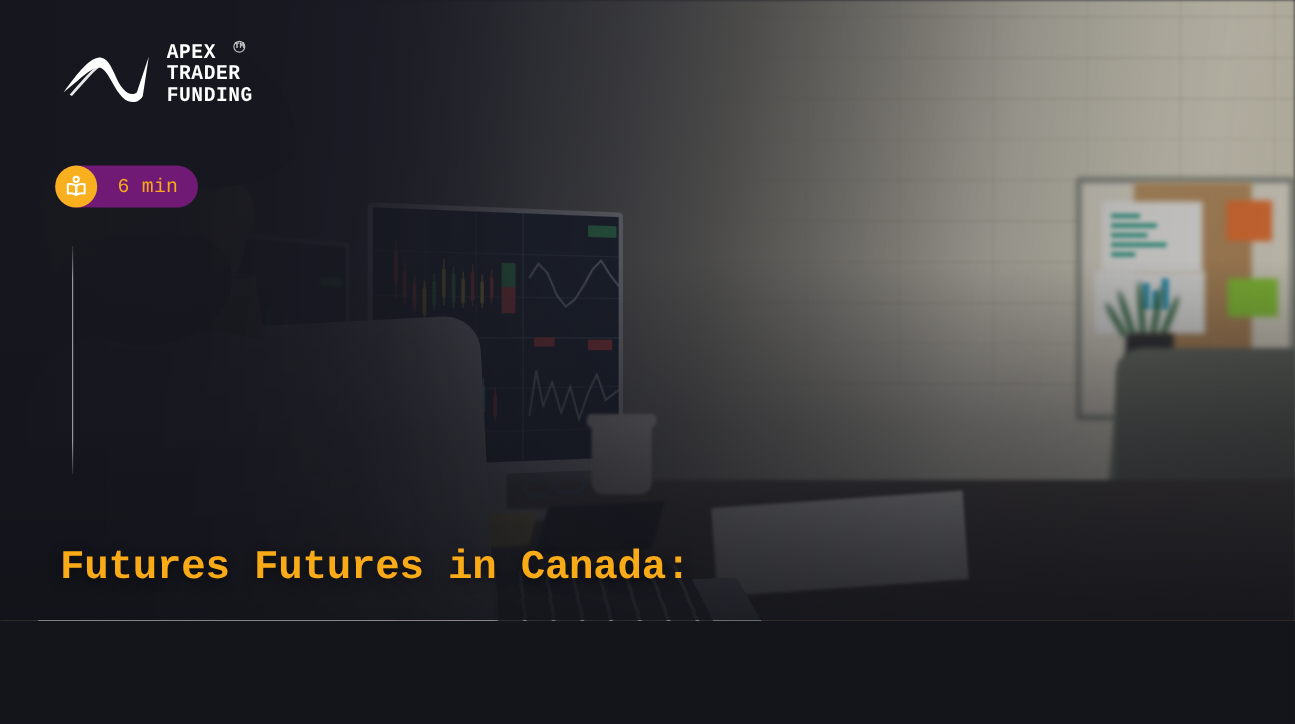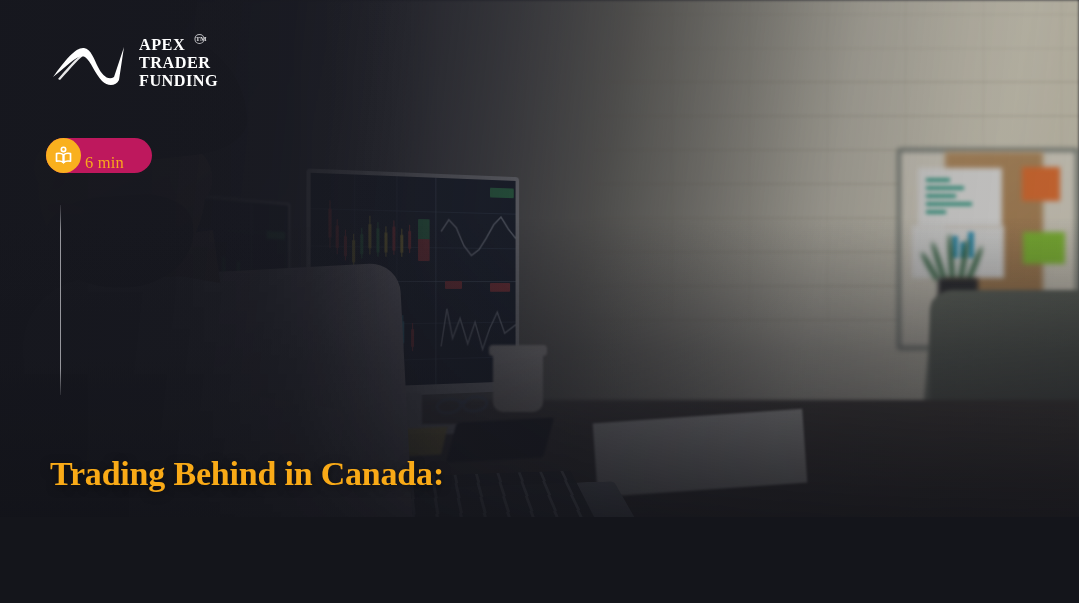--- a/index.html
+++ b/index.html
@@ -2,21 +2,21 @@
 <html><head>
 <meta charset="utf-8">
 <style>
   html,body{margin:0;padding:0;background:#14151b;}
   *{box-sizing:border-box;}
 
   .banner{
     position:relative;
     width:1079px;height:517px;
     overflow:hidden;
-    font-family:Liberation Serif, serif;
+    font-family:Liberation Mono, monospace;
     background:#1b1c24;
     padding-left:39px;
   }
 
   
   .photo{position:absolute;inset:0;overflow:hidden;}
 
   
   .wall{
     position:absolute;inset:0;
@@ -324,22 +324,22 @@
     position:absolute;left:60px;top:-2px;
     font-size:7px;font-weight:bold;color:#d7d7d9;
     border:1px solid #b9b9bd;border-radius:50%;
     width:10px;height:10px;line-height:9px;text-align:center;
     transform:scaleX(1.08);letter-spacing:0;
   }
 
   .badge{
     position:absolute;left:46px;top:138px;
     height:35px;min-width:106px;
-    background:#be185d;border-radius:18px;
-    display:flex;align-items:flex-end;gap:4px;
+    background:#701a75;border-radius:18px;
+    display:flex;align-items:center;gap:17px;
     padding-right:16px;
   }
   .badge-circle{
     width:35px;height:35px;border-radius:50%;
     background:#f9b01e;
     display:flex;align-items:center;justify-content:center;
     flex:0 0 auto;
   }
   .badge-text{
     color:#f9a81c;font-size:16.5px;font-weight:500;letter-spacing:.2px;
@@ -574,15 +574,15 @@
         <path d="M12 11.2 C 10 9.6, 6.6 9.2, 4 9.8 L 4 18.6 C 6.6 18, 10 18.4, 12 20 Z"></path>
         <path d="M12 11.2 C 14 9.6, 17.4 9.2, 20 9.8 L 20 18.6 C 17.4 18, 14 18.4, 12 20 Z"></path>
         <path d="M12 11.2 L 12 20"></path>
       </svg>
     </span>
     <span class="badge-text">6 min</span>
   </div>
 
   <div class="vline"></div>
 
-  <div class="headline">Trading Behind in Canada:</div>
+  <div class="headline">Futures Futures in Canada:</div>
 
 </div>
 
 </body></html>

